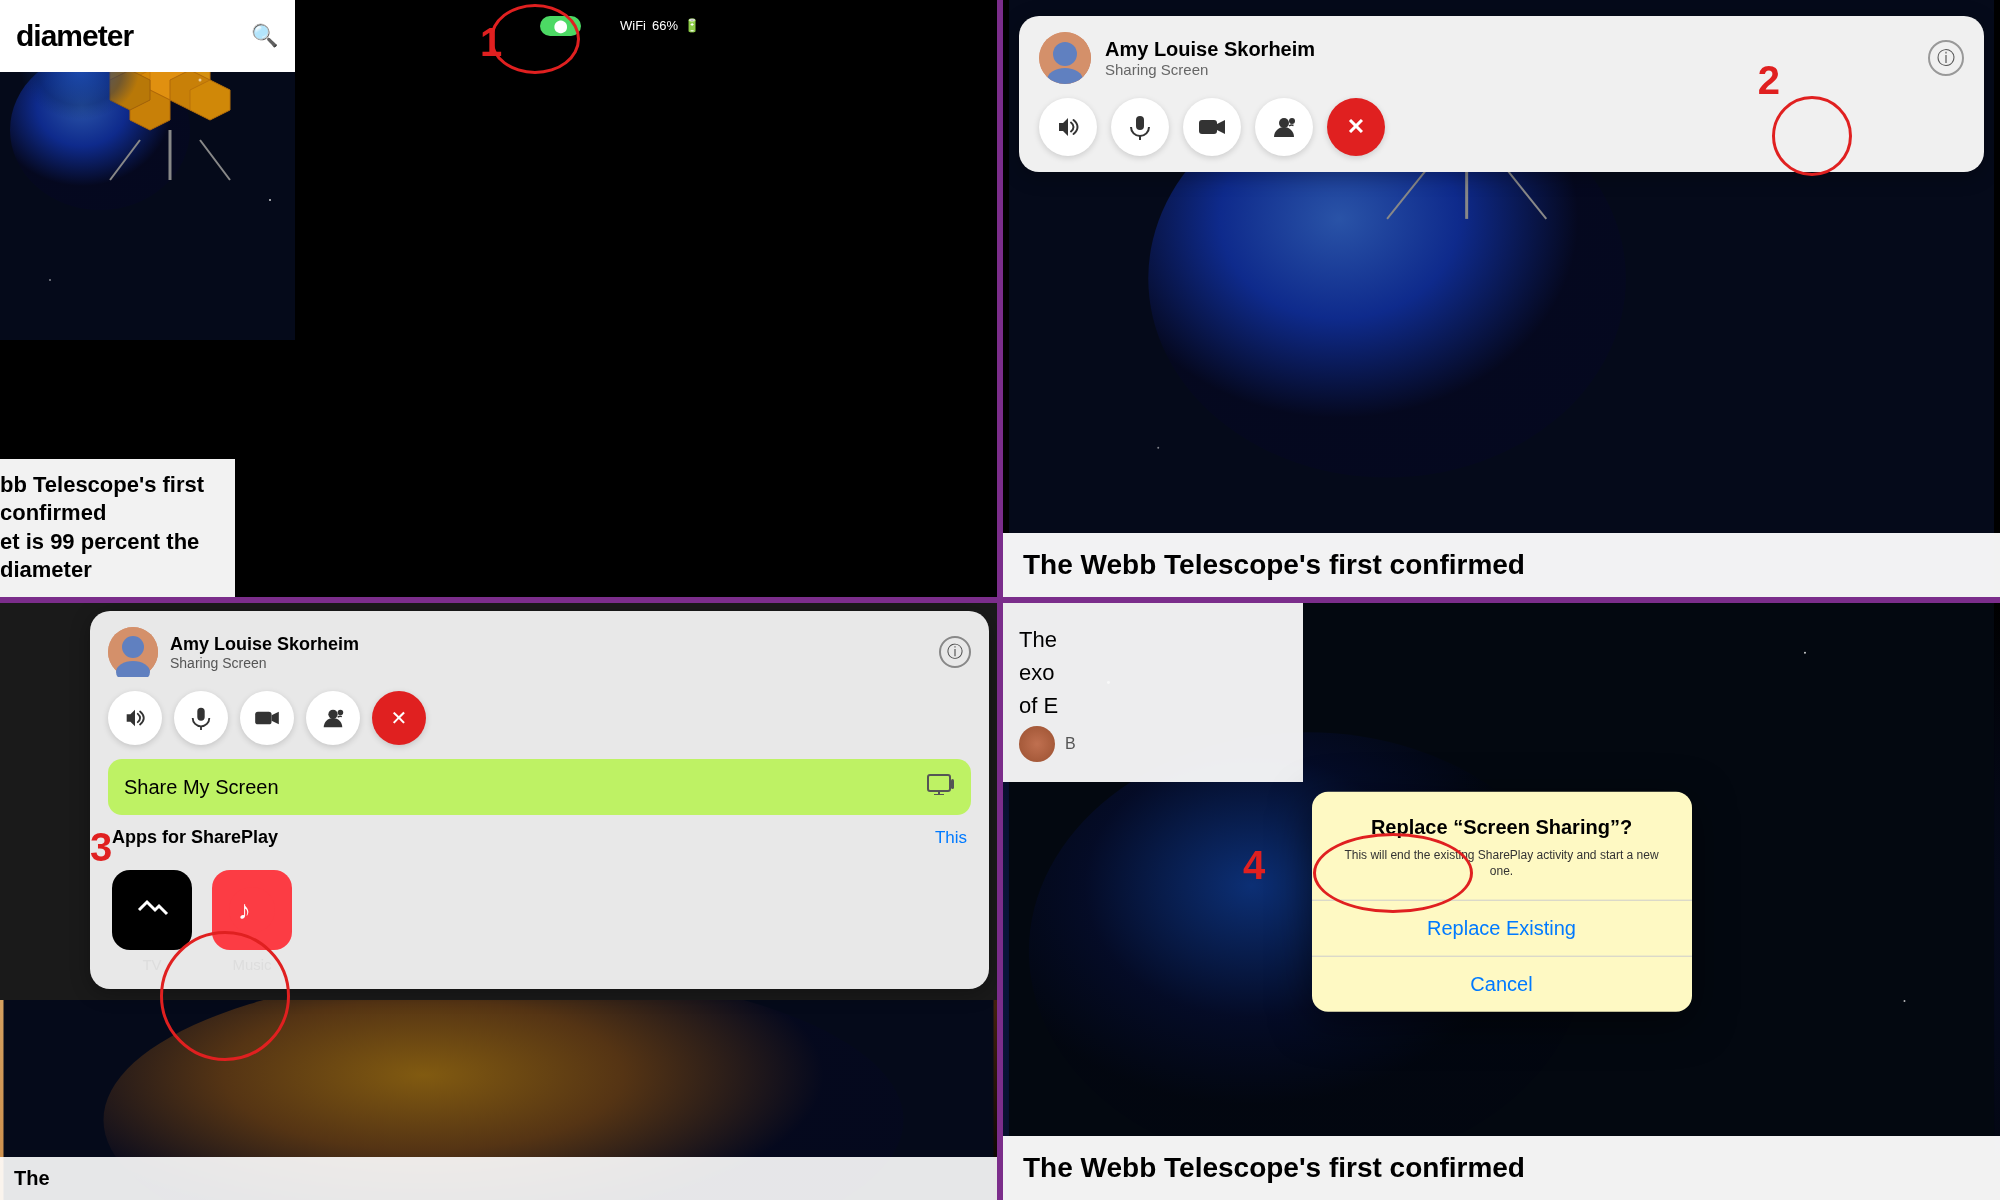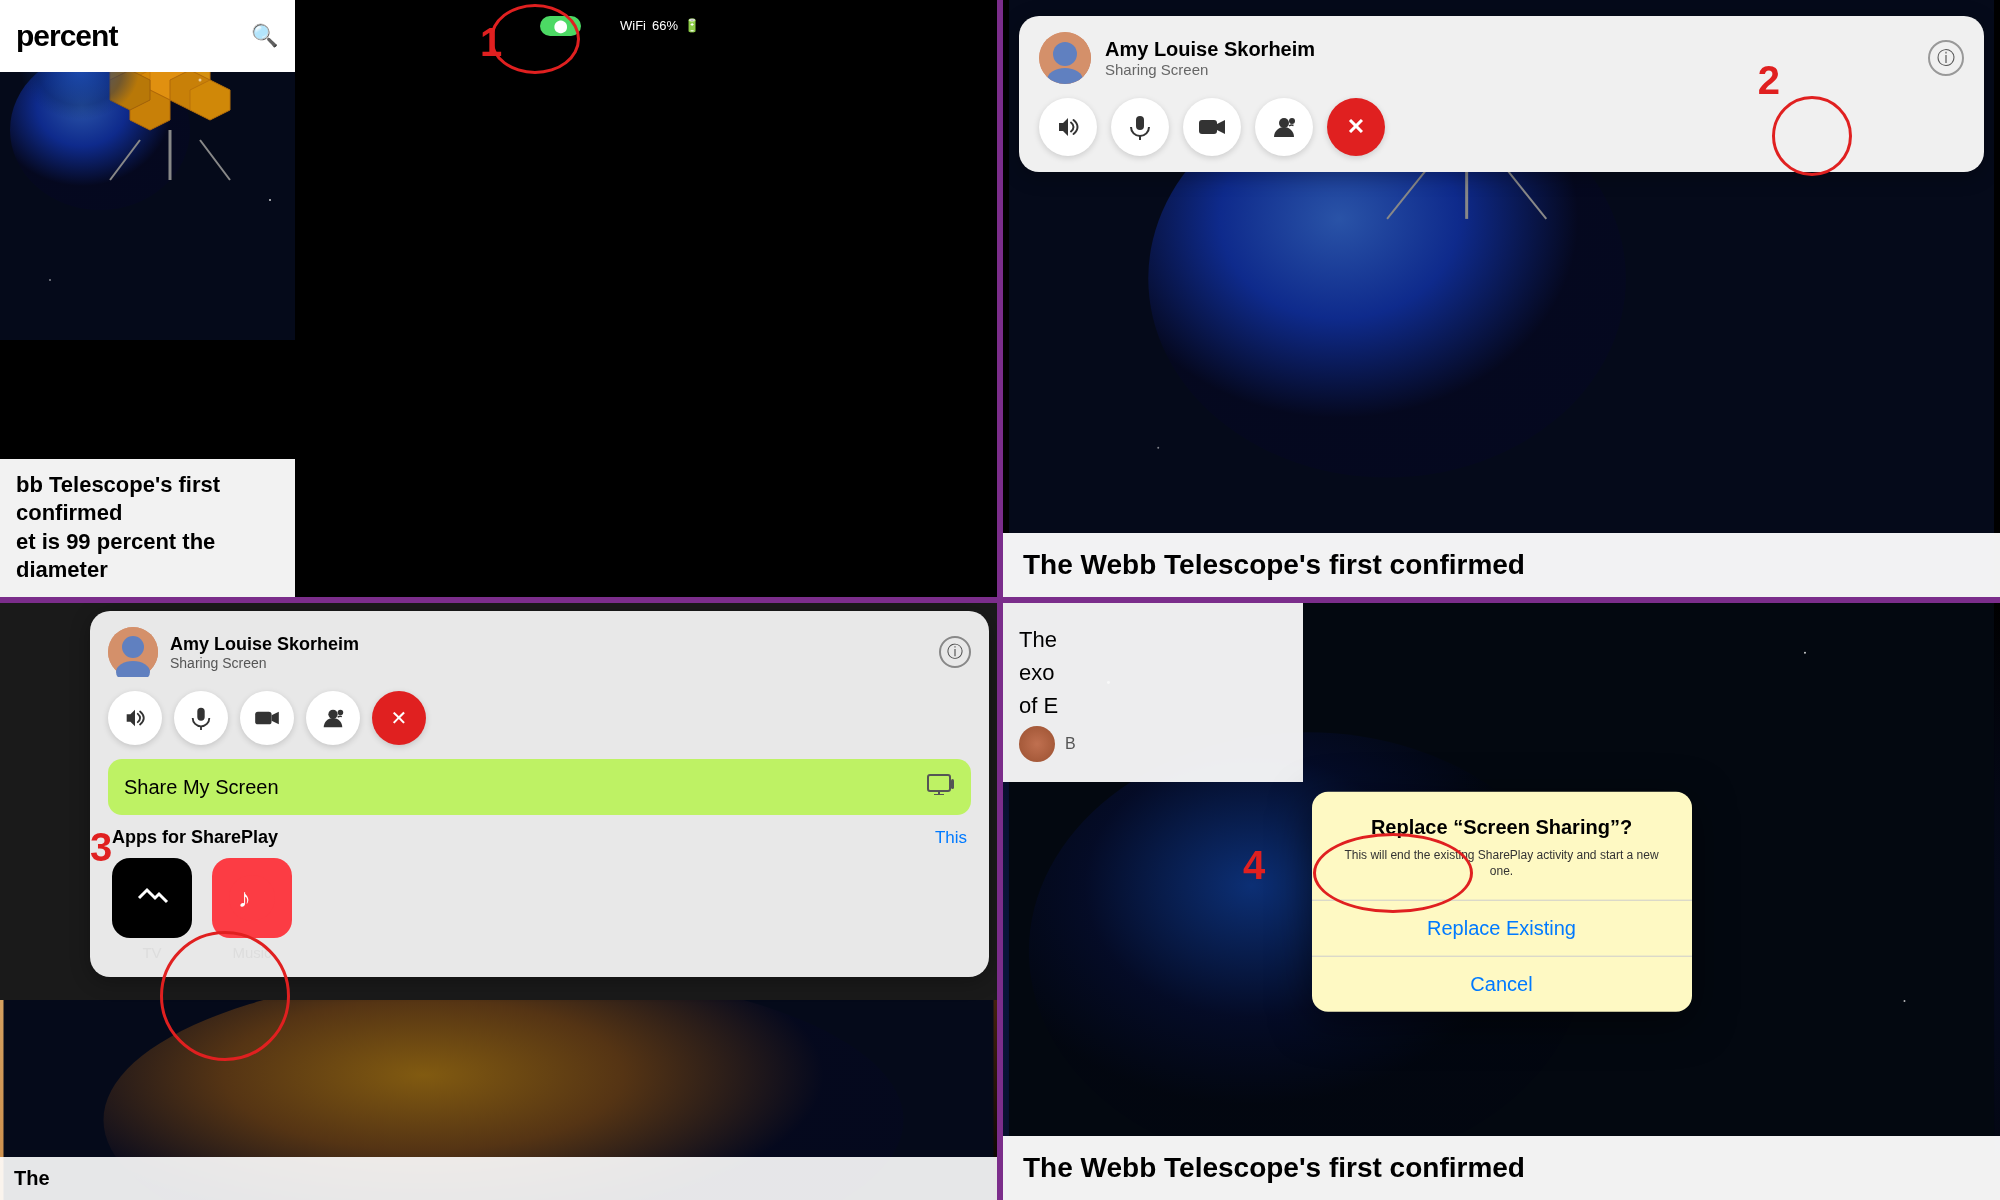--- a/index.html
+++ b/index.html
@@ -53,23 +53,23 @@
       left: 20px;
       width: 120px;
       height: 100px;
       background: radial-gradient(ellipse, rgba(30,80,180,0.8) 0%, rgba(10,40,100,0.4) 50%, transparent 70%);
       border-radius: 50%;
     }
 
     .q1-text-overlay {
       position: absolute;
       bottom: 0; left: 0;
-      width: 295px;
+      width: 235px;
       background: rgba(255,255,255,0.95);
-      padding: 12px 16px;
+      padding: 12px 0;
       z-index: 10;
     }
 
     .q1-text-overlay .headline {
       font-size: 22px;
       font-weight: 700;
       color: #000;
       line-height: 1.3;
     }
 
@@ -295,21 +295,21 @@
     }
 
     .shareplay-section {
       padding: 0 4px;
     }
 
     .shareplay-header {
       display: flex;
       justify-content: space-between;
       align-items: center;
-      margin-bottom: 10px;
+      margin-bottom: 22px;
     }
 
     .shareplay-title {
       font-size: 18px;
       font-weight: 600;
       color: #000;
     }
 
     .shareplay-more {
       font-size: 17px;
@@ -549,21 +549,21 @@
           <circle cx="20" cy="20" r="1.5" fill="#fff" opacity="0.8"></circle>
           <circle cx="260" cy="40" r="1" fill="#fff" opacity="0.7"></circle>
           <circle cx="200" cy="80" r="1.5" fill="#fff" opacity="0.6"></circle>
           <circle cx="50" cy="280" r="1" fill="#fff" opacity="0.5"></circle>
           <circle cx="270" cy="200" r="1" fill="#fff" opacity="0.8"></circle>
         </svg>
       </div>
     </div>
 
     <div style="position:absolute;top:0;left:0;width:295px;background:#fff;height:72px;display:flex;align-items:center;padding:0 16px;gap:16px;z-index:15;">
-      <span style="font-size:30px;font-weight:900;letter-spacing:-1px;color:#000;">percent</span>
+      <span style="font-size:30px;font-weight:900;letter-spacing:-1px;color:#000;">diameter</span>
       <span style="font-size:22px;color:#888;margin-left:auto;">🔍</span>
     </div>
 
     <div class="q1-text-overlay">
       <div class="headline">bb Telescope's first confirmed</div>
       <div class="headline">et is 99 percent the diameter</div>
     </div>
 
     <div class="annotation-number" style="top: 20px; left: 480px;">1</div>
 

